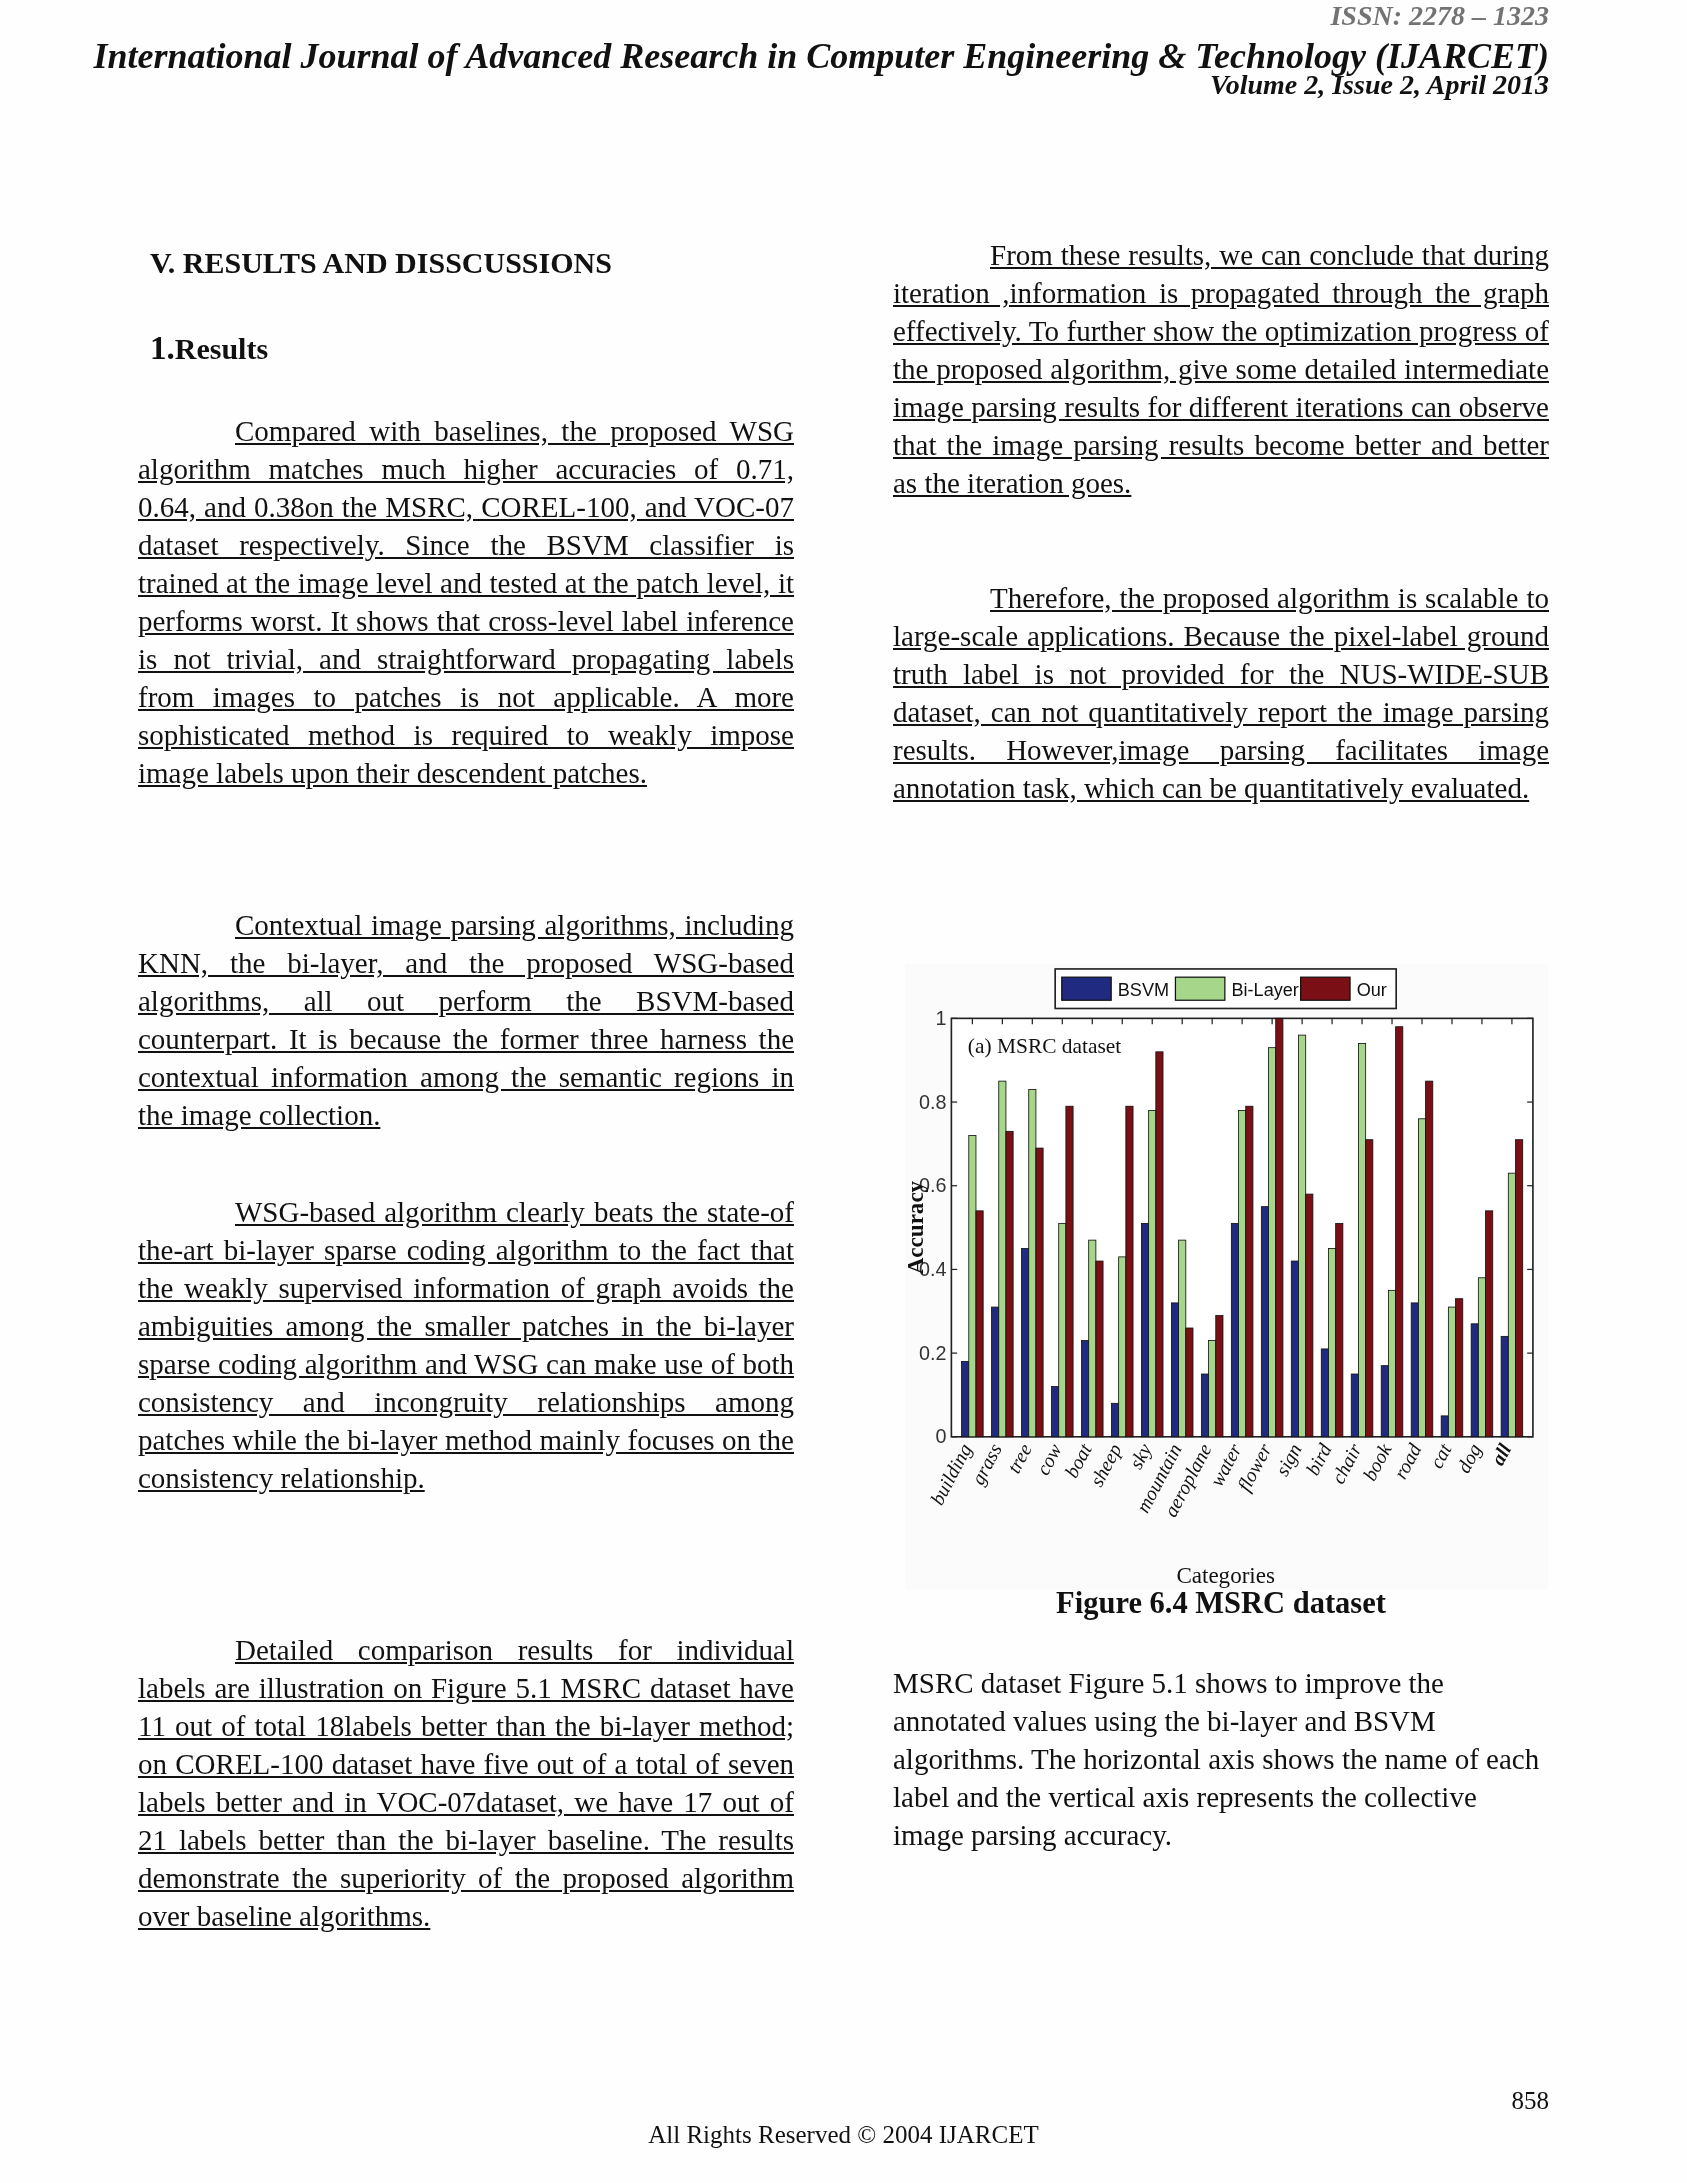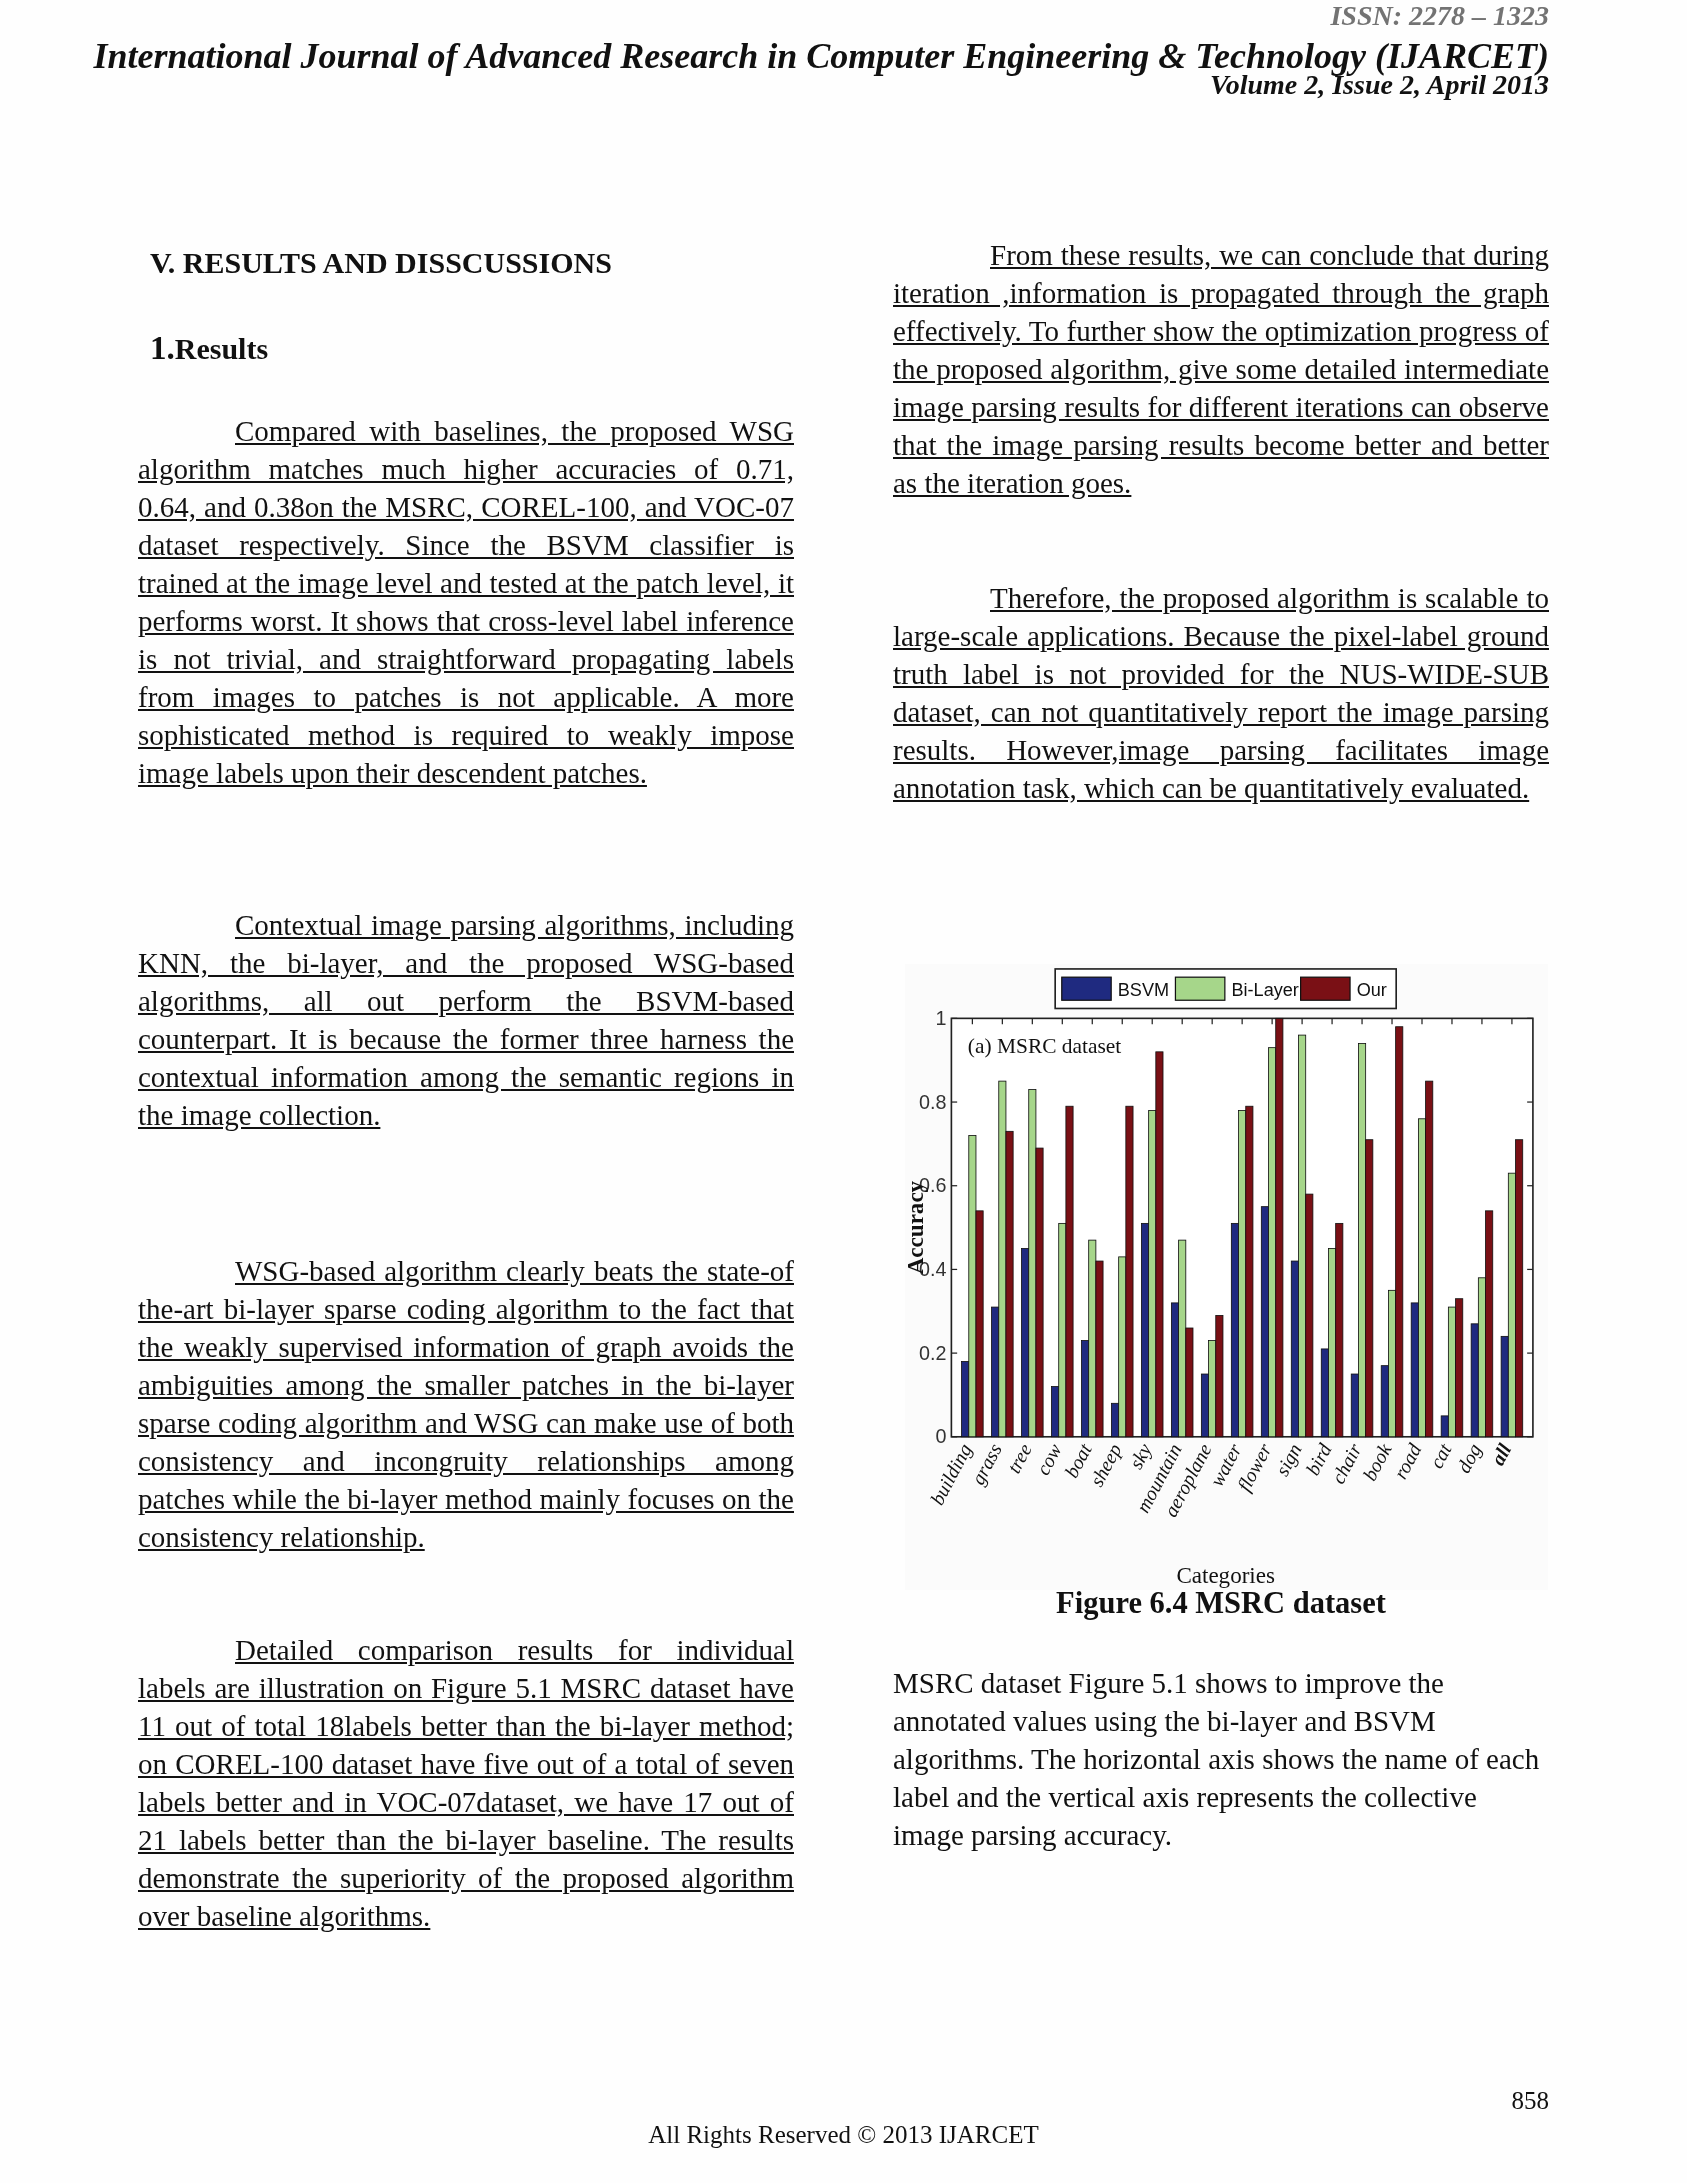--- a/index.html
+++ b/index.html
@@ -32,21 +32,21 @@
 
 <div class="sec-title">V. RESULTS AND DISSCUSSIONS</div>
 <div class="sub-title"><span class="num">1.</span><span>Results</span></div>
 
 <div class="col col-left" style="top:412px;">
   <p>Compared with baselines, the proposed WSG algorithm matches much higher accuracies of 0.71, 0.64, and 0.38on the MSRC, COREL-100, and VOC-07 dataset respectively. Since the BSVM classifier is trained at the image level and tested at the patch level, it performs worst. It shows that cross-level label inference is not trivial, and straightforward propagating labels from images to patches is not applicable. A more sophisticated method is required to weakly impose image labels upon their descendent patches.</p>
 </div>
 <div class="col col-left" style="top:906px;">
   <p>Contextual image parsing algorithms, including KNN, the bi-layer, and the proposed WSG-based algorithms, all out perform the BSVM-based counterpart. It is because the former three harness the contextual information among  the semantic regions in the image collection.</p>
 </div>
-<div class="col col-left" style="top:1252px;">
+<div class="col col-left" style="top:1193px;">
   <p>WSG-based algorithm clearly beats the state-of the-art bi-layer sparse coding algorithm to the fact that the weakly supervised information of graph avoids the ambiguities among the smaller patches in the bi-layer sparse coding algorithm  and WSG can make use of both consistency and incongruity relationships among patches while the bi-layer method mainly focuses on the consistency relationship.</p>
 </div>
 <div class="col col-left" style="top:1631px;">
   <p>Detailed comparison results for individual labels are illustration on Figure 5.1 MSRC dataset have 11 out of total 18labels better than the bi-layer method; on COREL-100 dataset have five out of a total of seven labels better and in VOC-07dataset, we have 17 out of 21 labels better than the bi-layer baseline. The results demonstrate the superiority of the proposed algorithm over baseline algorithms.</p>
 </div>
 
 <div class="col col-right" style="top:236px;">
   <p>From these results, we can conclude that during iteration ,information is propagated through the graph effectively. To further show the optimization progress of the proposed algorithm,  give some detailed intermediate image parsing results for different iterations can observe that the image parsing results become better and better as the iteration goes.</p>
 </div>
 <div class="col col-right" style="top:579px;">
@@ -179,14 +179,14 @@
       <text x="396" y="39" font-size="22" fill="#111" font-family="Liberation Sans, sans-serif">Bi-Layer</text>
       <rect x="480" y="16" width="60" height="28" fill="#7a1015" stroke="#111" stroke-width="1.5"></rect>
       <text x="548" y="39" font-size="22" fill="#111" font-family="Liberation Sans, sans-serif">Our</text>
     </svg>
 </div>
 
 <div class="fig-cap">Figure 6.4 MSRC dataset</div>
 <div class="fig-desc">MSRC dataset Figure 5.1 shows to improve the annotated values using the bi-layer and BSVM algorithms. The horizontal axis shows the name of each label and the vertical axis represents the collective image parsing accuracy.</div>
 
 <div class="page-num">858</div>
-<div class="footer">All Rights Reserved © 2013 IJARCET</div>
+<div class="footer">All Rights Reserved © 2004 IJARCET</div>
 
 
 </body></html>

